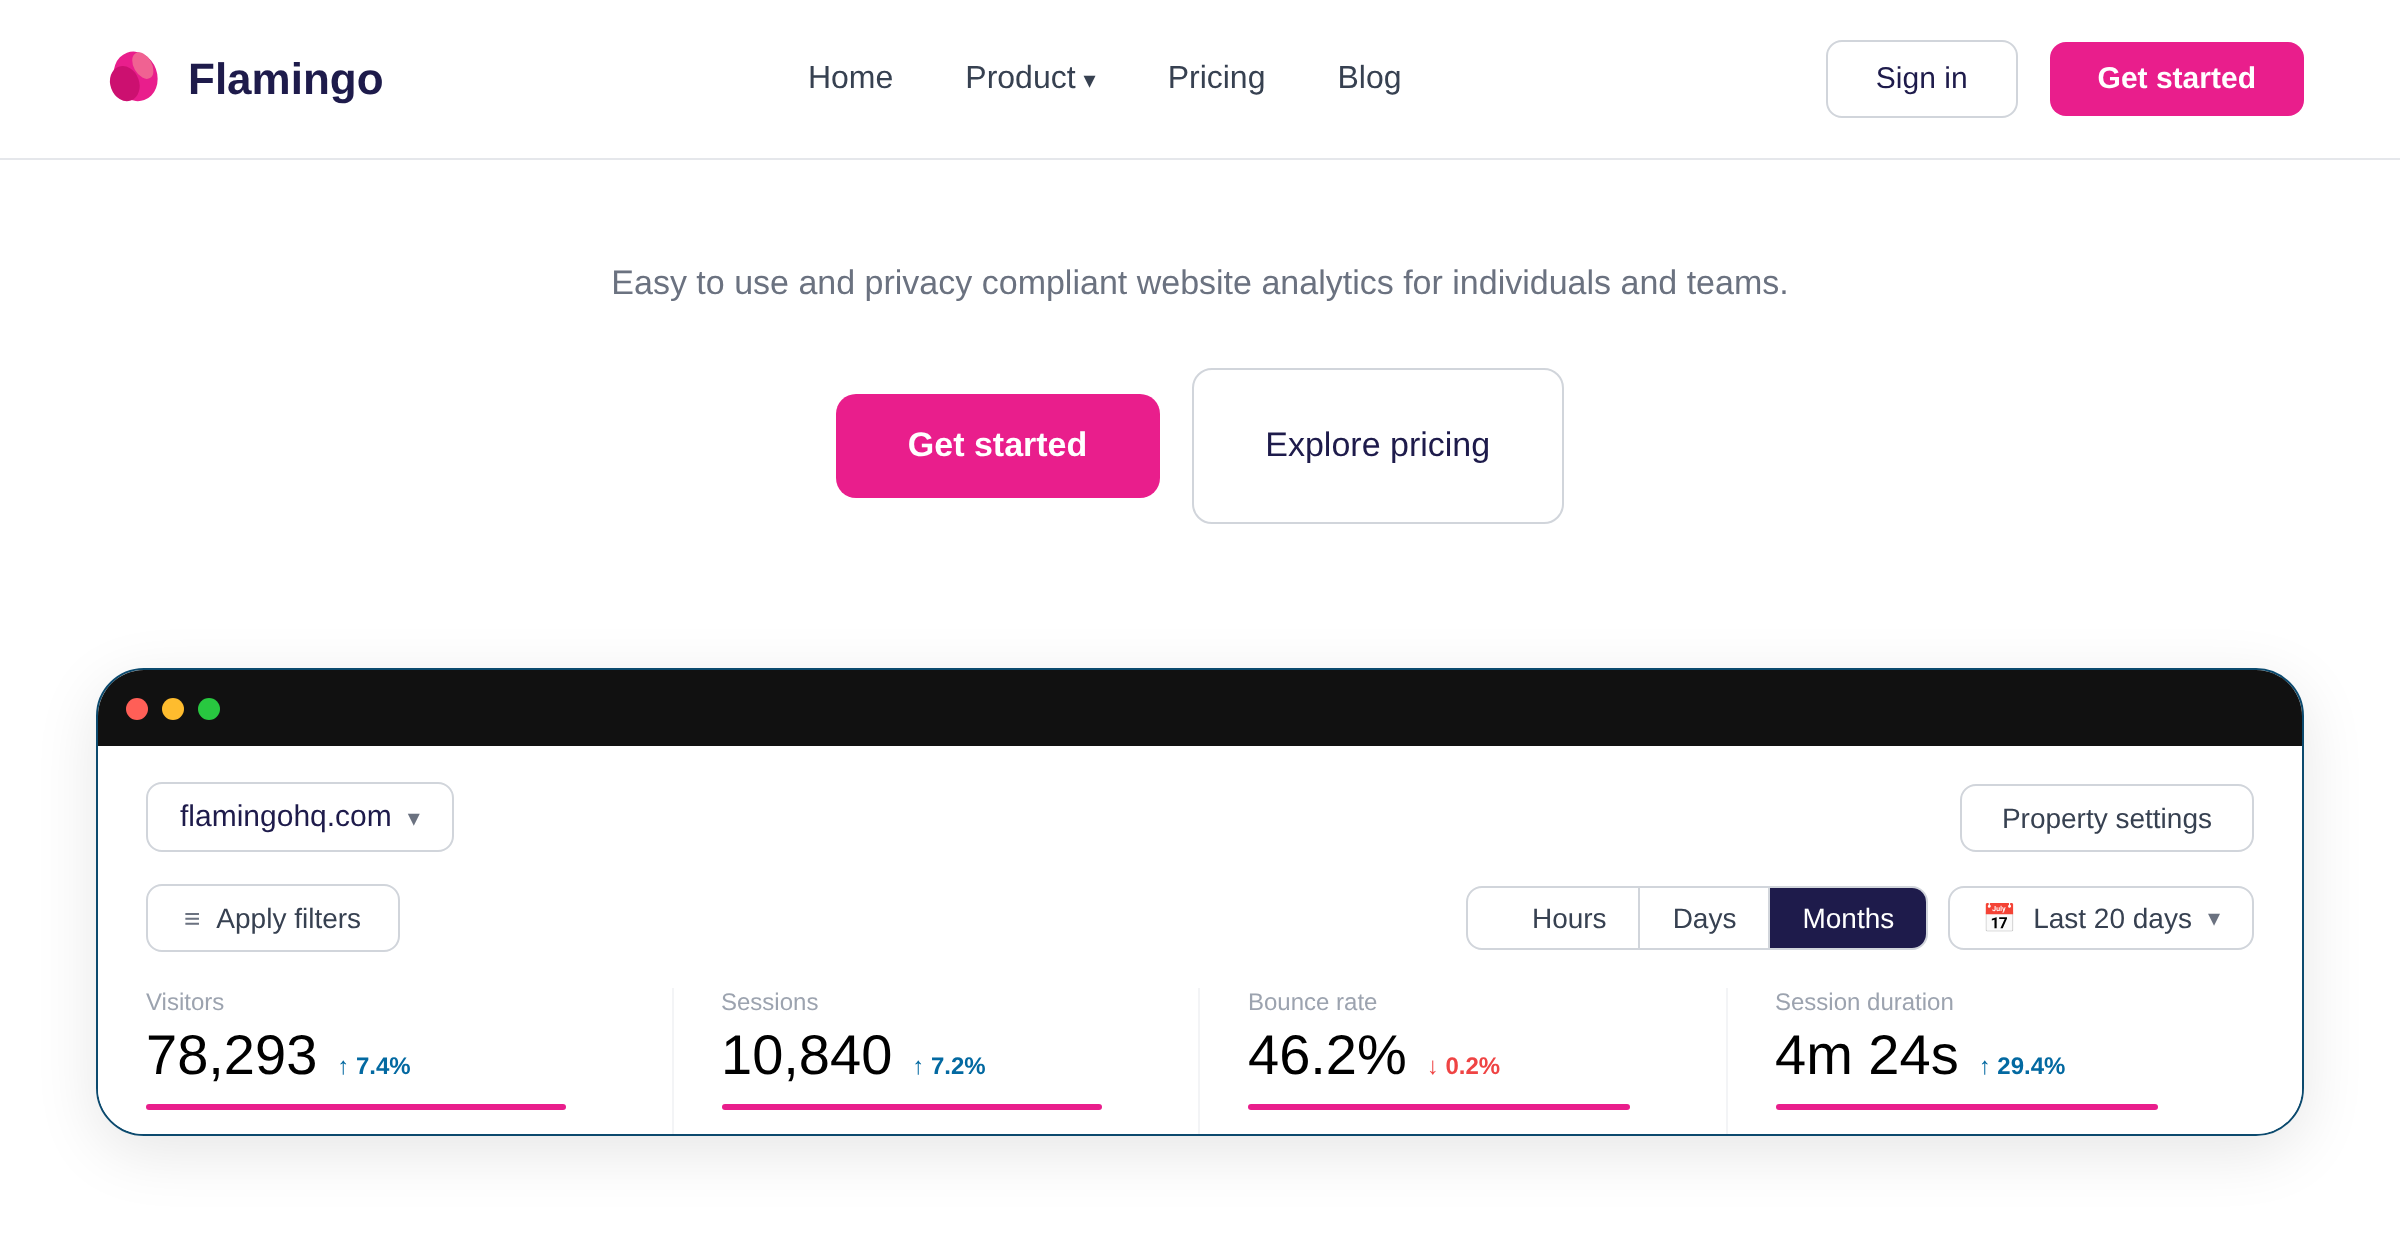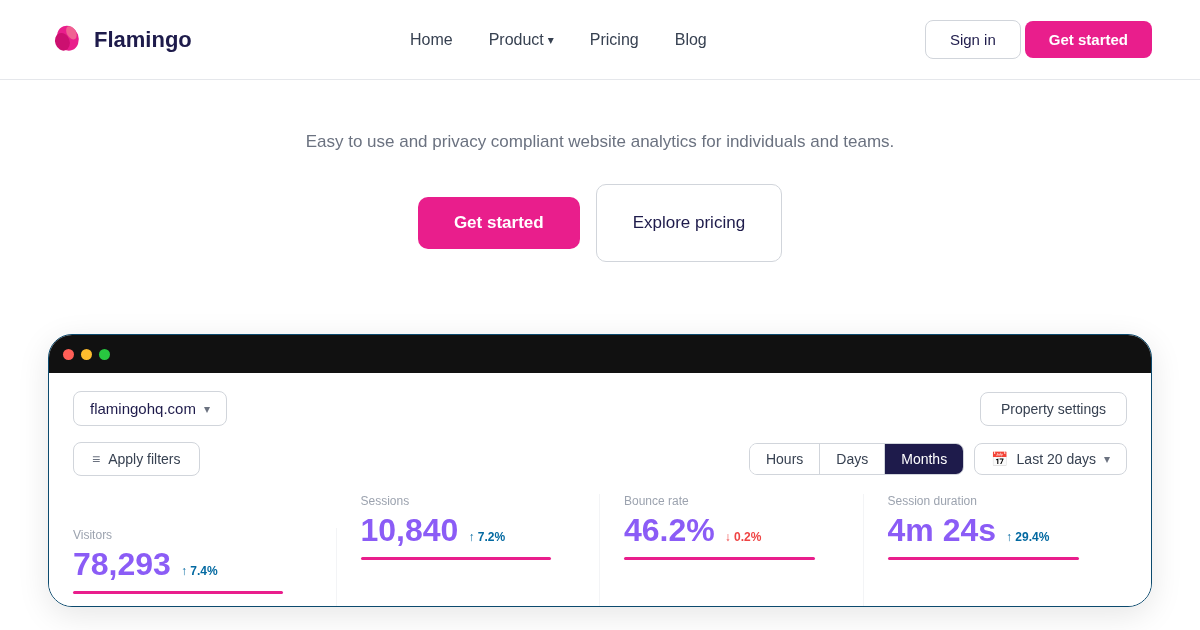--- a/index.html
+++ b/index.html
@@ -51,21 +51,21 @@
       align-items: center;
       gap: 4px;
     }
     .chevron-down {
       font-size: 12px;
       color: #374151;
     }
     .nav-actions {
       display: flex;
       align-items: center;
-      gap: 4px;
+      gap: 16px;
     }
     .btn-signin {
       padding: 10px 24px;
       border: 1.5px solid #d1d5db;
       border-radius: 8px;
       background: #ffffff;
       font-size: 15px;
       font-weight: 500;
       color: #1e1b4b;
       cursor: pointer;
@@ -217,20 +217,21 @@
     .time-controls {
       display: flex;
       align-items: center;
       gap: 10px;
     }
     .time-btn-group {
       display: flex;
       border: 1.5px solid #d1d5db;
       border-radius: 8px;
       overflow: hidden;
+      padding-left: 16px;
     }
     .time-btn {
       padding: 7px 16px;
       font-size: 14px;
       font-weight: 500;
       color: #374151;
       background: #fff;
       border: none;
       border-right: 1px solid #d1d5db;
       cursor: pointer;
@@ -261,37 +262,37 @@
     
     .metrics-row {
       display: grid;
       grid-template-columns: repeat(4, 1fr);
       gap: 0;
     }
     .metric-item {
       padding: 0 0 12px 0;
       border-right: 1px solid #f3f4f6;
     }
-    .metric-item:first-child { padding-left: 0; margin-top: 34px; }
+    .metric-item:first-child { padding-left: 0; }
     .metric-item:last-child { border-right: none; }
     .metric-label {
       font-size: 12px;
       color: #9ca3af;
       margin-bottom: 4px;
       font-weight: 400;
     }
     .metric-value-row {
       display: flex;
       align-items: baseline;
       gap: 10px;
     }
     .metric-value {
-      font-size: 32px;
-      font-weight: 700;
-      color: #8b5cf6;
+      font-size: 28px;
+      font-weight: 400;
+      color: #000000;
     }
     .metric-change {
       font-size: 12px;
       font-weight: 600;
       display: flex;
       align-items: center;
       gap: 2px;
     }
     .metric-change.up { color: #0369a1; }
     .metric-change.down { color: #ef4444; }

